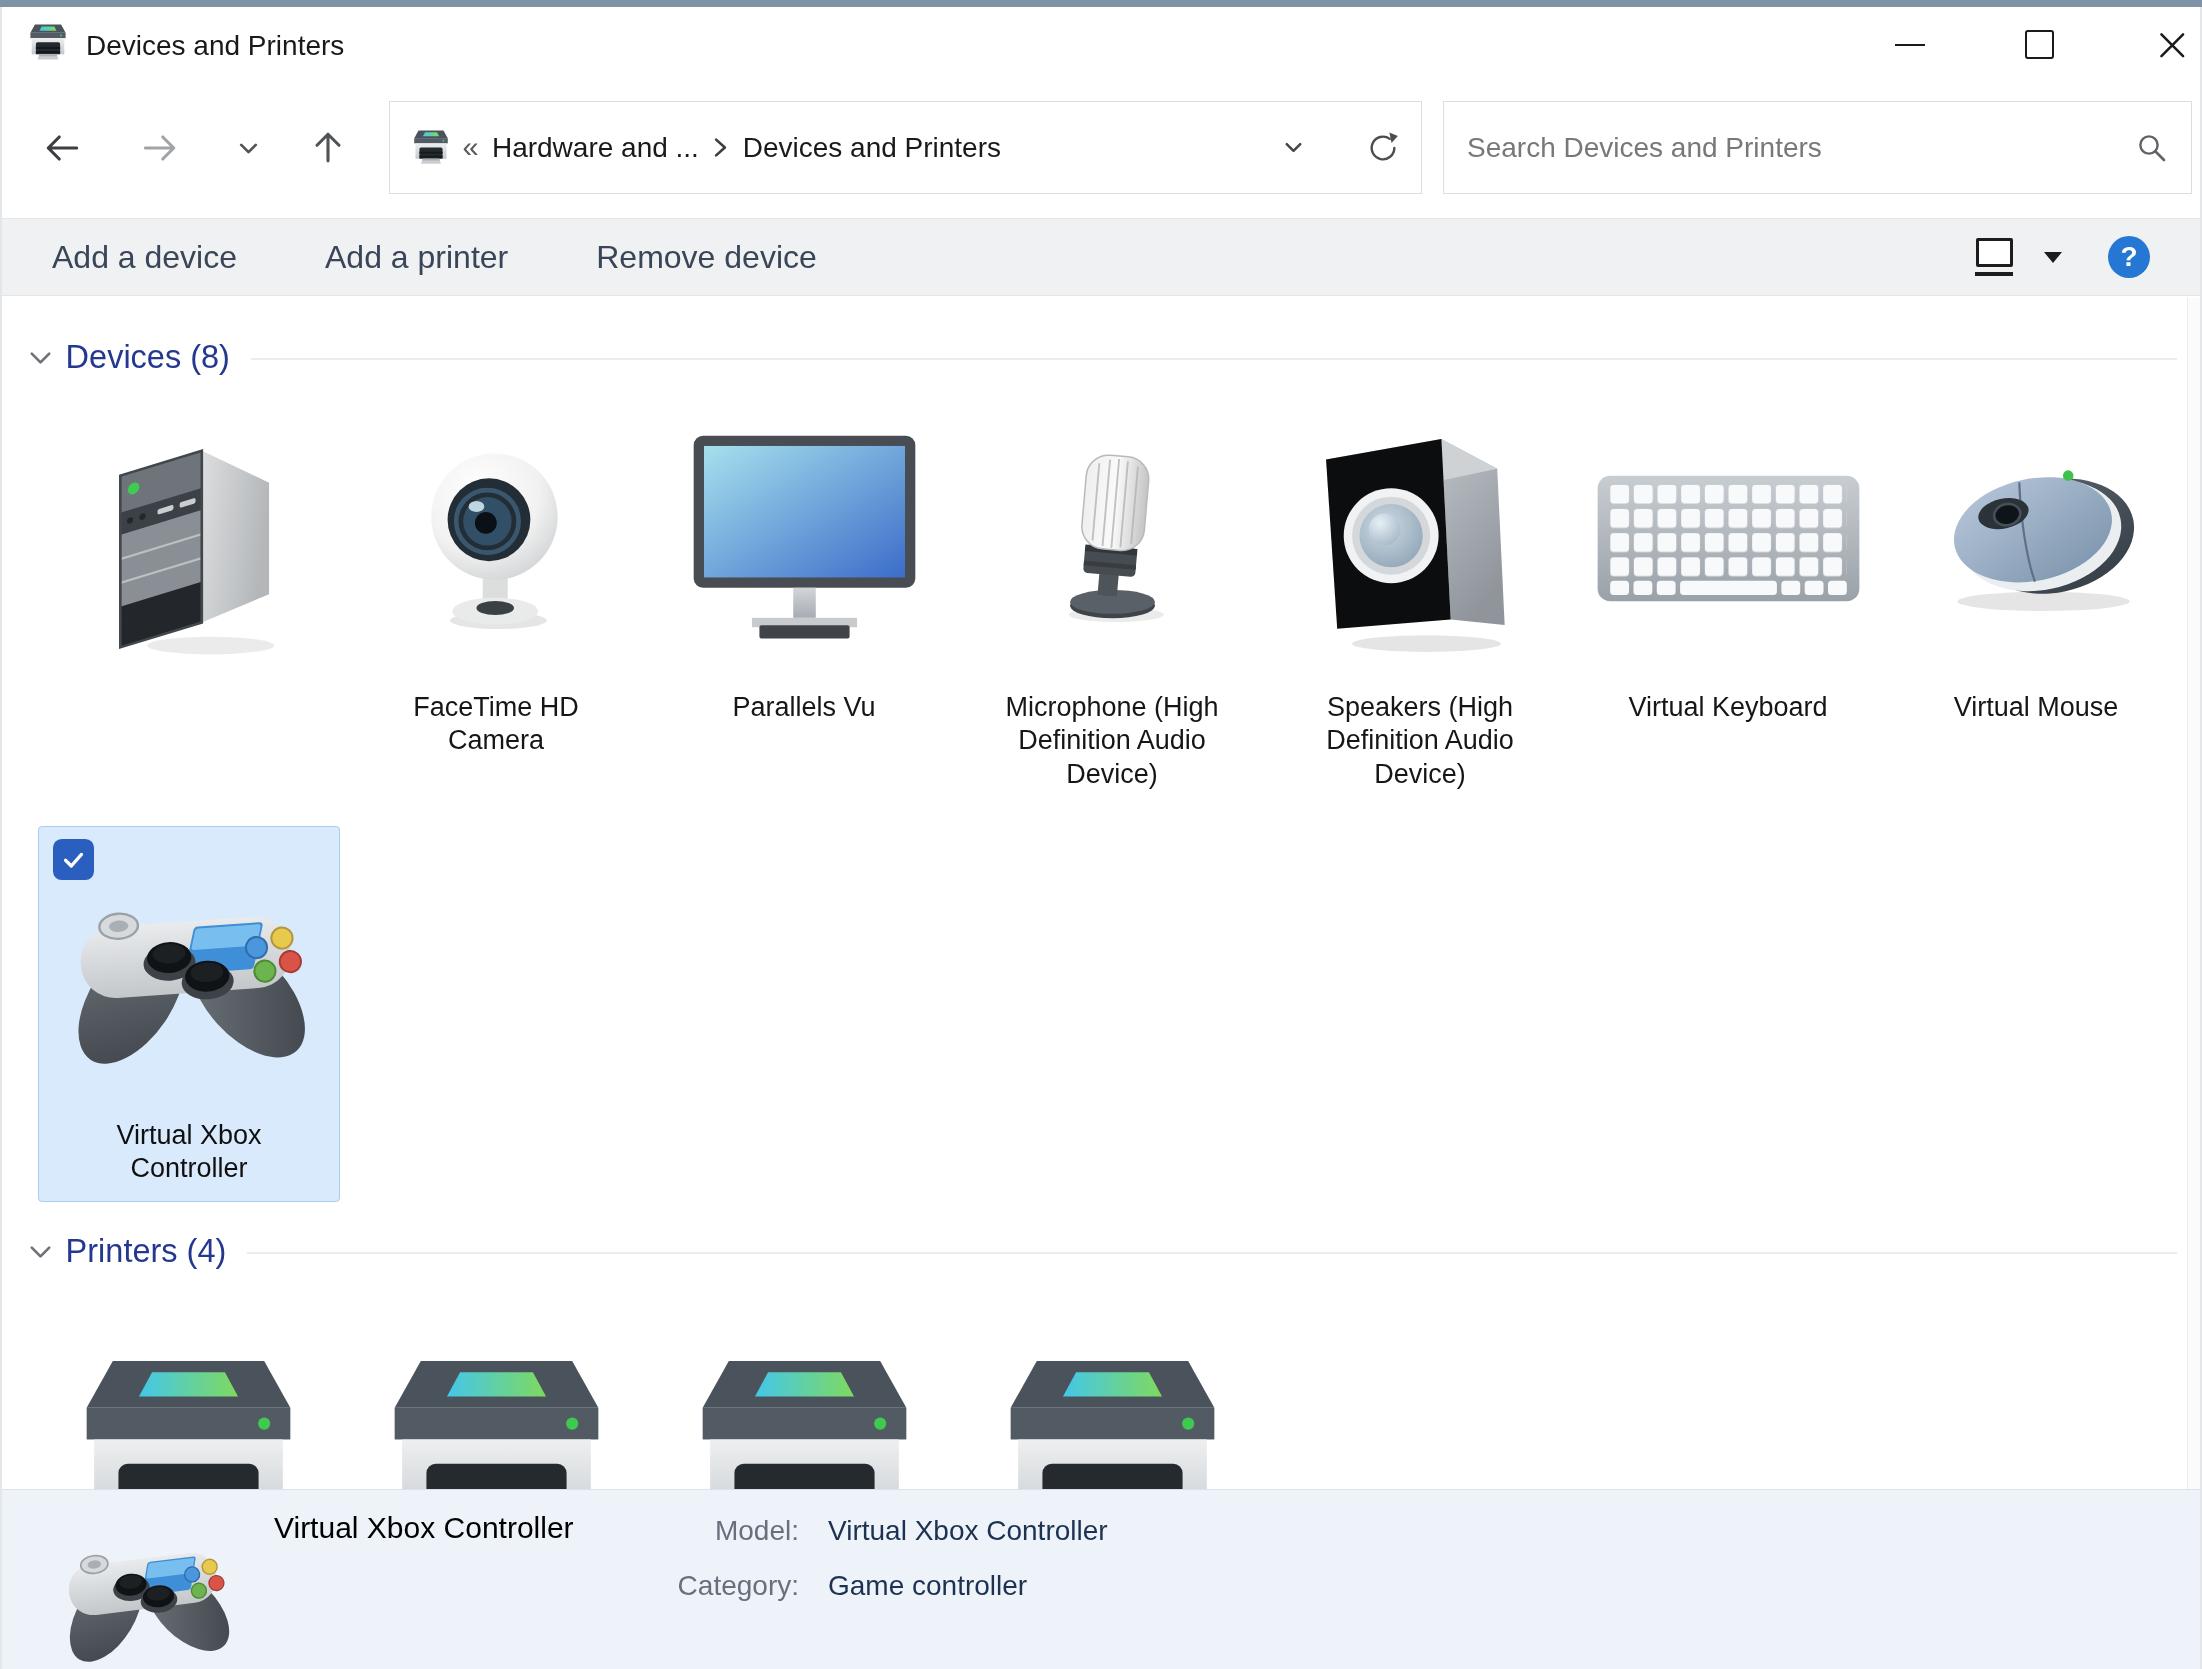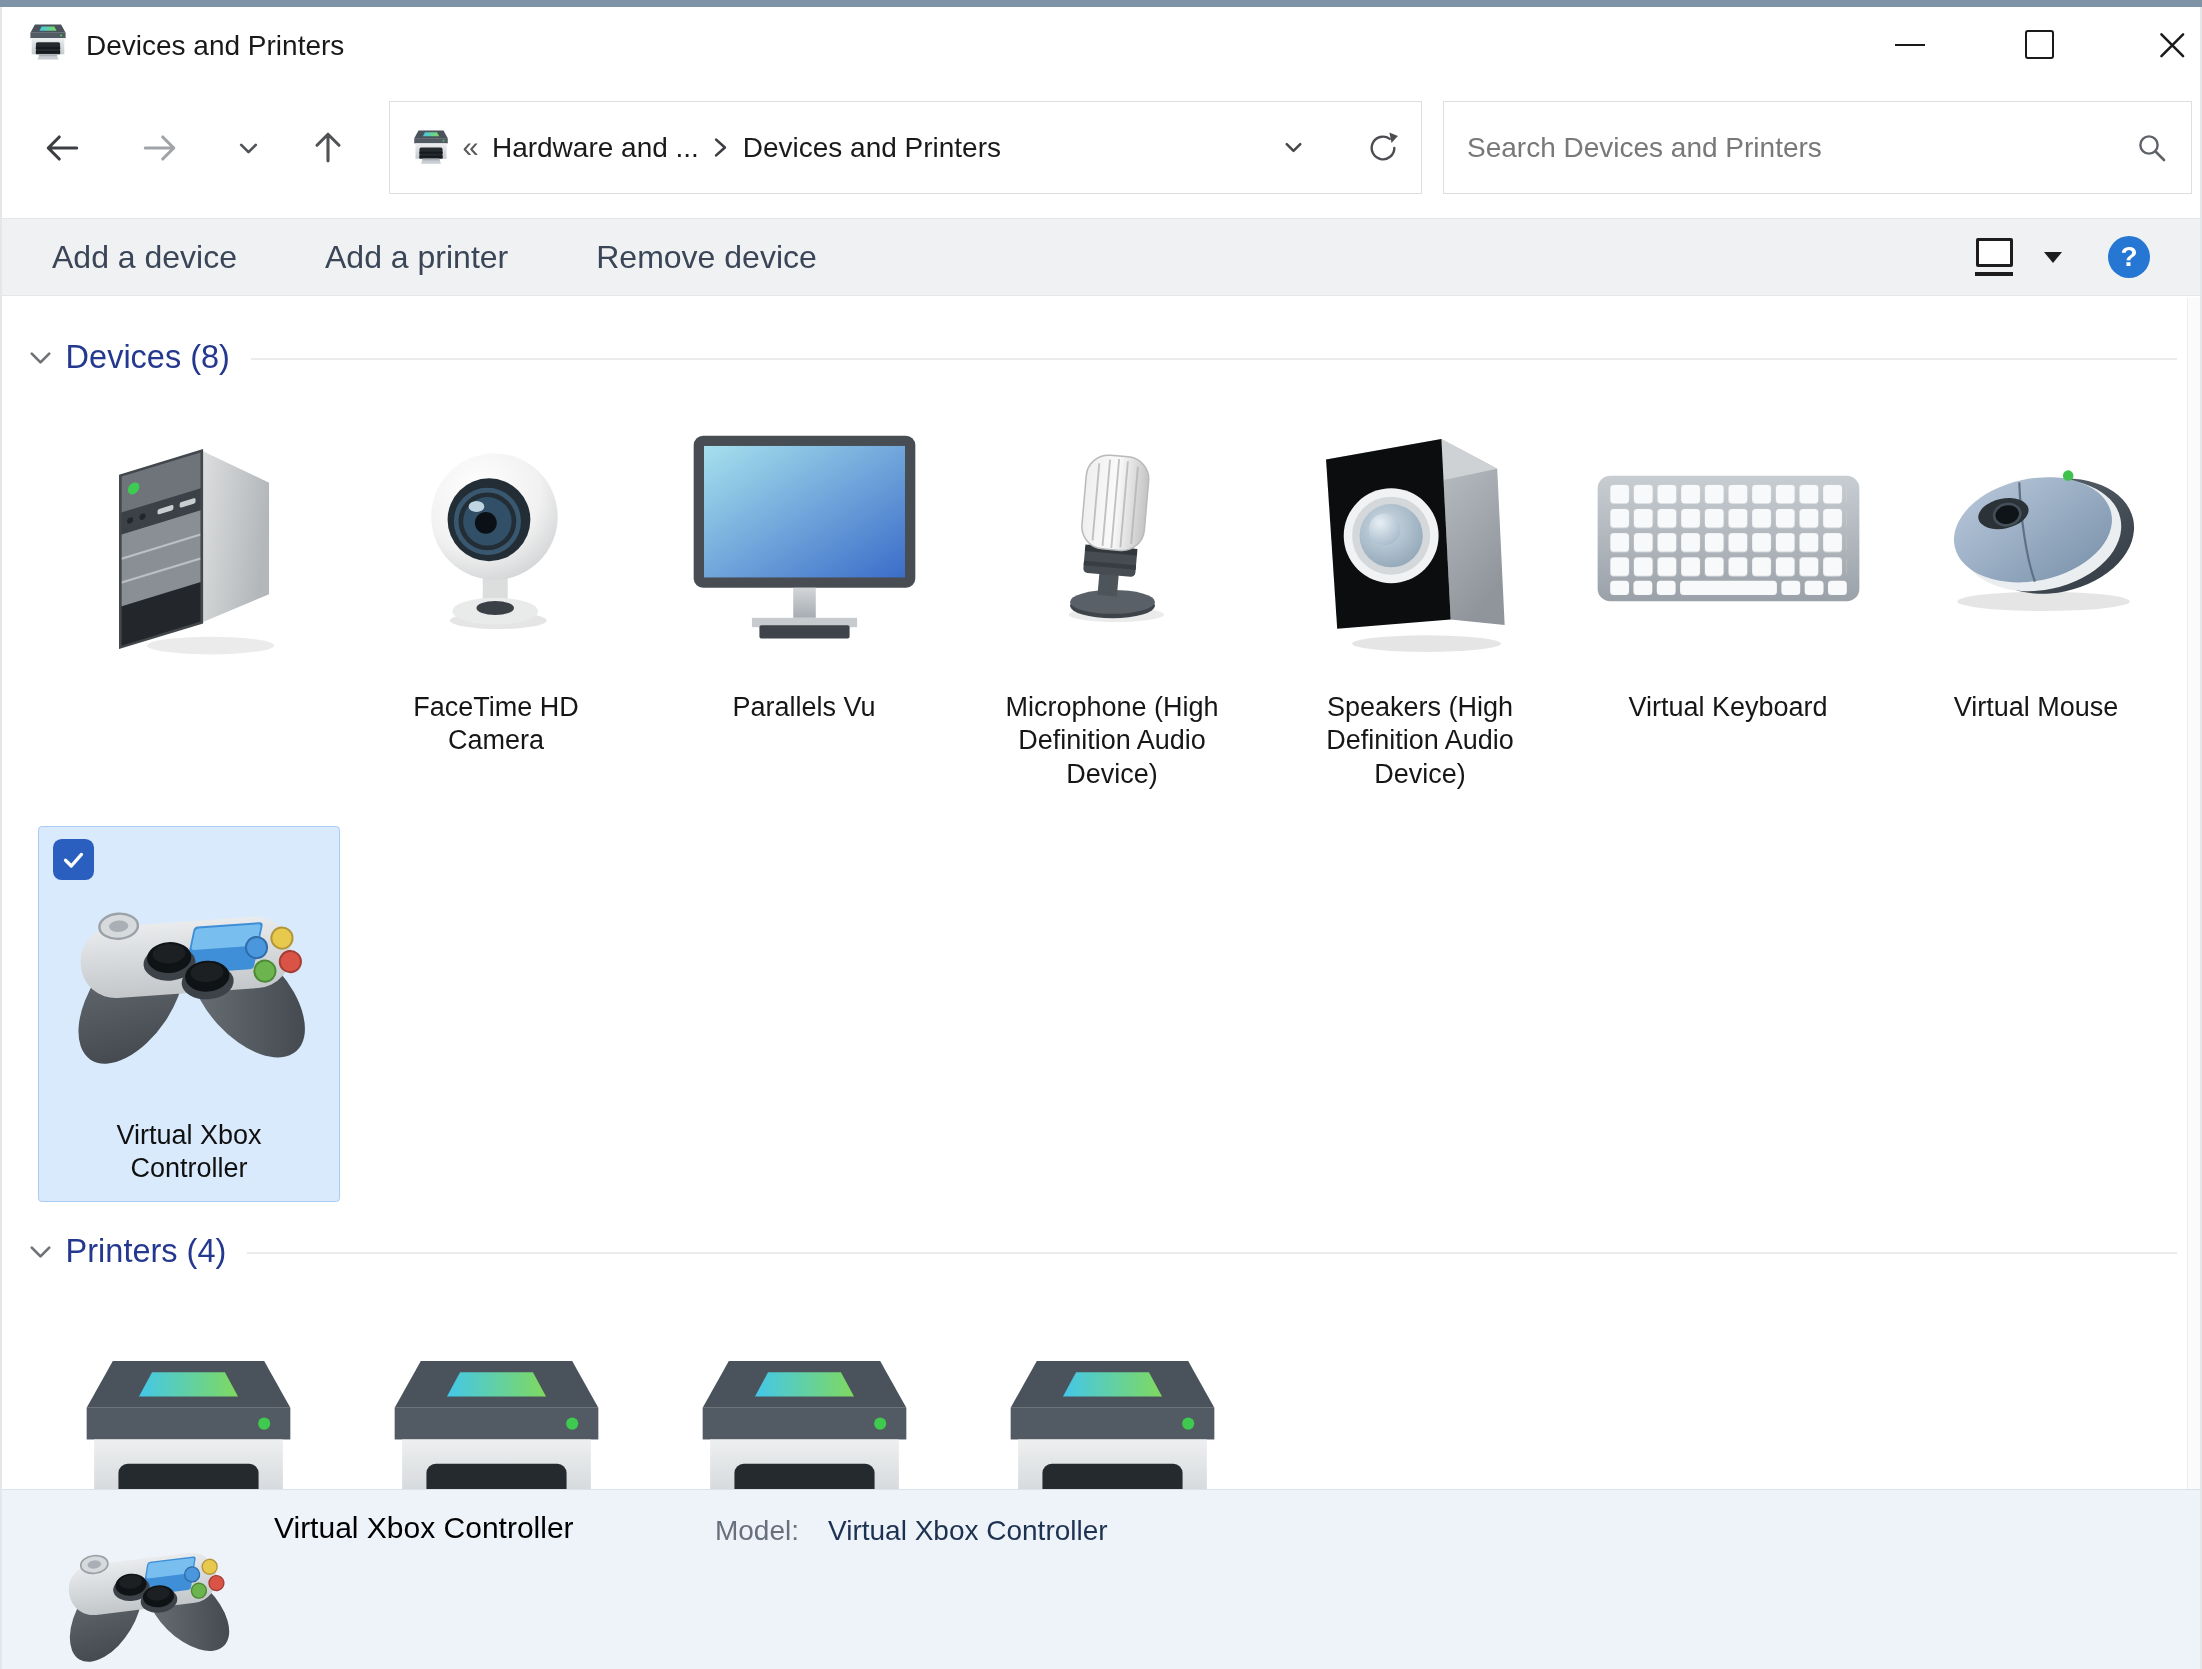--- a/index.html
+++ b/index.html
@@ -548,16 +548,20 @@
         <svg viewBox="0 0 188 142" width="180" height="136">
           <use href="#sym-game-controller"></use>
         </svg>
       </span>
     <span class="d-title">Virtual Xbox Controller</span>
     <div class="d-fields">
       <div class="d-row">
         <span class="d-label">Model:</span>
         <span class="d-value">Virtual Xbox Controller</span>
       </div>
+      <div class="d-row">
+        <span class="d-label">Category:</span>
+        <span class="d-value">Game controller</span>
+      </div>
     </div>
   </div>
 </div>
 
 
 </body></html>

